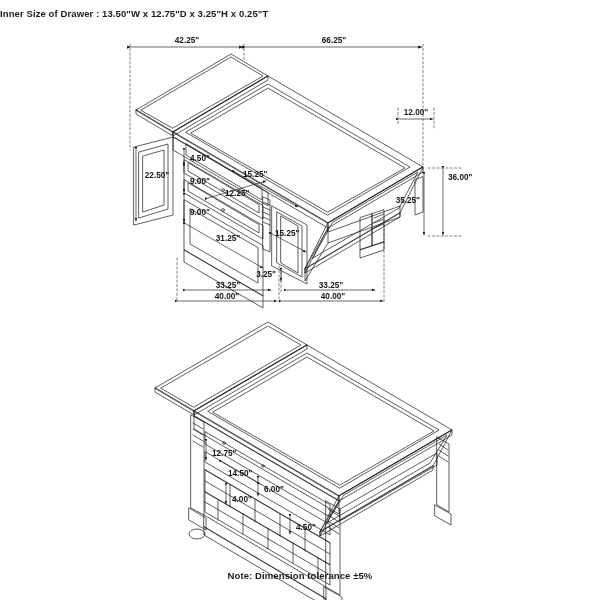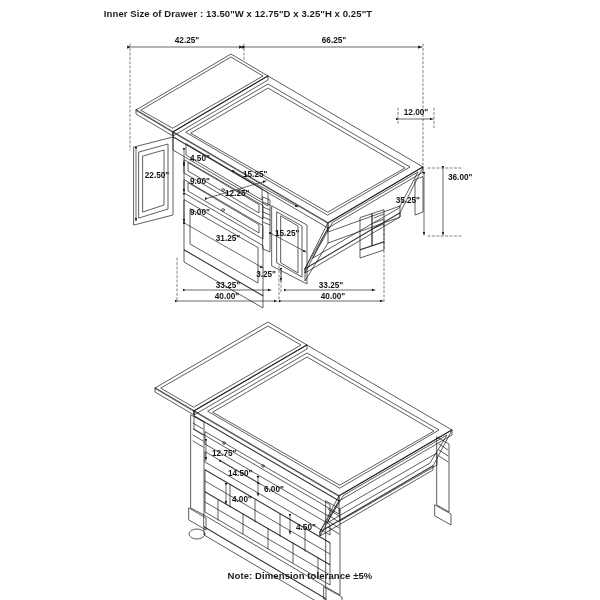--- a/index.html
+++ b/index.html
@@ -3,21 +3,21 @@
 <meta charset="utf-8">
 <style>
   html,body{margin:0;padding:0;}
   body{
     width:600px;height:600px;background:#ffffff;
     font-family:"Liberation Sans", sans-serif;
     position:relative;overflow:hidden;
   }
   #sheet{position:absolute;left:0;top:0;width:600px;height:600px;}
   .hdr{
-    position:absolute;left:0;top:8px;width:476px;text-align:center;
+    position:absolute;left:0;top:8px;width:476px;text-align:left;
     font-size:9.5px;font-weight:bold;color:#1a1a1a;letter-spacing:0.1px;
   }
   .ftr{
     position:absolute;left:0;top:570px;width:600px;text-align:center;
     font-size:9.5px;font-weight:bold;color:#1a1a1a;letter-spacing:0.1px;
   }
   svg{display:block;position:absolute;left:0;top:0;}
   .dimtext{
     font-family:"Liberation Sans", sans-serif;
     font-size:8.2px;font-weight:bold;fill:#141414;

